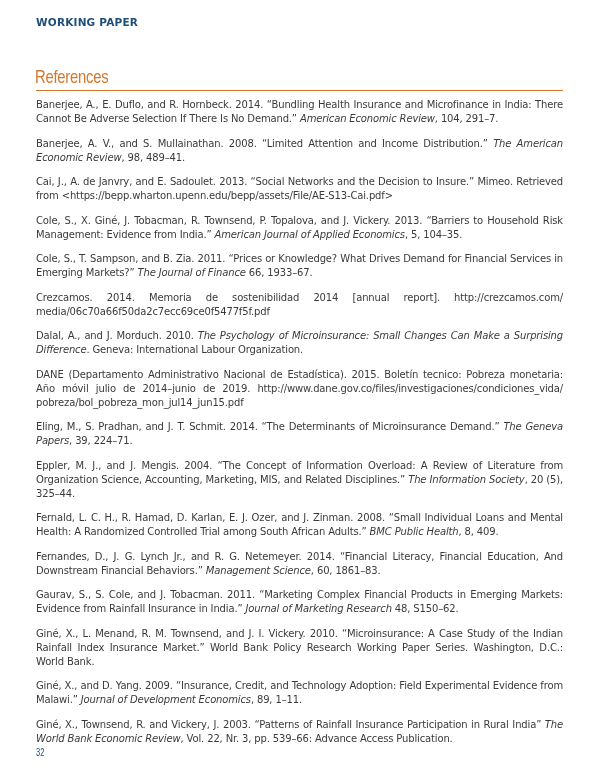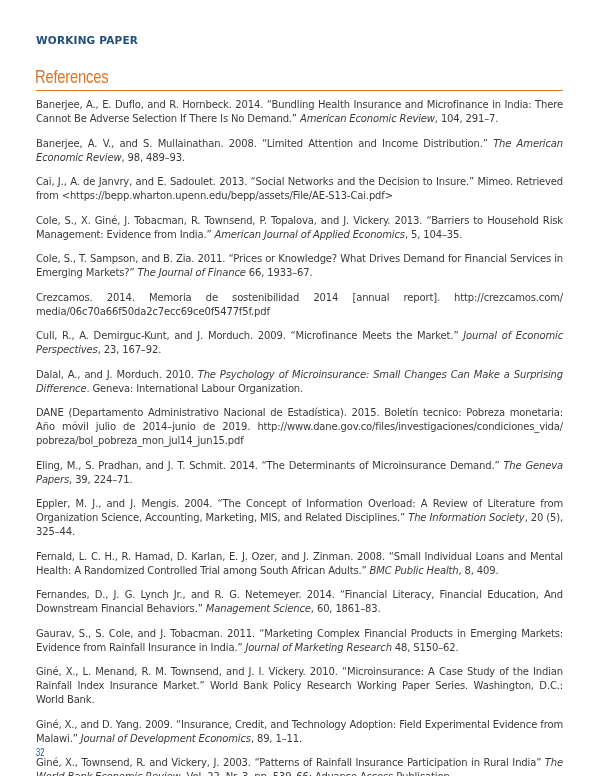--- a/index.html
+++ b/index.html
@@ -1,18 +1,18 @@
 <!DOCTYPE html>
 <html><head>
 <meta charset="utf-8">
 <style>
   html, body { margin: 0; padding: 0; background: #ffffff; }
   body { width: 600px; height: 776px; position: relative; overflow: hidden; }
   .header-label {
-    position: absolute; left: 36px; top: 34px;
+    position: absolute; left: 36px; top: 16px;
     font-family: "DejaVu Sans", sans-serif; font-weight: bold;
     font-size: 10.5px; color: #1f4e79; letter-spacing: 0.2px;
   }
   .section-title {
     position: absolute; left: 35px; top: 66px;
     font-family: "Liberation Sans", sans-serif;
     font-size: 19px; color: #d4772c; transform: scaleX(0.78); transform-origin: left center;
     letter-spacing: -0.3px;
   }
   .rule {
@@ -35,26 +35,25 @@
 </style>
 </head>
 <body>
 
 <div class="header-label">WORKING PAPER</div>
 <div class="section-title">References</div>
 <div class="rule"></div>
 
 <div class="refs" id="refs">
     <p class="ref"><span>Banerjee, A., E. Duflo, and R. Hornbeck. 2014. “Bundling Health Insurance and Microfinance in India: There Cannot Be Adverse Selection If There Is No Demand.” </span><i>American Economic Review</i><span>, 104, 291–7.</span></p>
-    <p class="ref"><span>Banerjee, A. V., and S. Mullainathan. 2008. “Limited Attention and Income Distribution.” </span><i>The American Economic Review</i><span>, 98, 489–93.</span></p>
+    <p class="ref"><span>Banerjee, A. V., and S. Mullainathan. 2008. “Limited Attention and Income Distribution.” </span><i>The American Economic Review</i><span>, 98, 489–41.</span></p>
     <p class="ref"><span>Cai, J., A. de Janvry, and E. Sadoulet. 2013. “Social Networks and the Decision to Insure.” Mimeo. Retrieved from &lt;https://bepp.wharton.upenn.edu/bepp/assets/File/AE-S13-Cai.pdf&gt;</span></p>
     <p class="ref"><span>Cole, S., X. Giné, J. Tobacman, R. Townsend, P. Topalova, and J. Vickery. 2013. “Barriers to Household Risk Management: Evidence from India.” </span><i>American Journal of Applied Economics</i><span>, 5, 104–35.</span></p>
     <p class="ref"><span>Cole, S., T. Sampson, and B. Zia. 2011. “Prices or Knowledge? What Drives Demand for Financial Services in Emerging Markets?” </span><i>The Journal of Finance</i><span> 66, 1933–67.</span></p>
     <p class="ref"><span>Crezcamos. 2014. Memoria de sostenibilidad 2014 [annual report]. http://crezcamos.com/ media/06c70a66f50da2c7ecc69ce0f5477f5f.pdf</span></p>
-    <p class="ref"><span>Cull, R., A. Demirguc-Kunt, and J. Morduch. 2009. “Microfinance Meets the Market.” </span><i>Journal of Economic Perspectives</i><span>, 23, 167–92.</span></p>
     <p class="ref"><span>Dalal, A., and J. Morduch. 2010. </span><i>The Psychology of Microinsurance: Small Changes Can Make a Surprising Difference</i><span>. Geneva: International Labour Organization.</span></p>
     <p class="ref"><span>DANE (Departamento Administrativo Nacional de Estadística). 2015. Boletín tecnico: Pobreza monetaria: Año móvil julio de 2014–junio de 2019. http://www.dane.gov.co/files/investigaciones/condiciones_vida/ pobreza/bol_pobreza_mon_jul14_jun15.pdf</span></p>
     <p class="ref"><span>Eling, M., S. Pradhan, and J. T. Schmit. 2014. “The Determinants of Microinsurance Demand.” </span><i>The Geneva Papers</i><span>, 39, 224–71.</span></p>
     <p class="ref"><span>Eppler, M. J., and J. Mengis. 2004. “The Concept of Information Overload: A Review of Literature from Organization Science, Accounting, Marketing, MIS, and Related Disciplines.” </span><i>The Information Society</i><span>, 20 (5), 325–44.</span></p>
     <p class="ref"><span>Fernald, L. C. H., R. Hamad, D. Karlan, E. J. Ozer, and J. Zinman. 2008. “Small Individual Loans and Mental Health: A Randomized Controlled Trial among South African Adults.” </span><i>BMC Public Health</i><span>, 8, 409.</span></p>
     <p class="ref"><span>Fernandes, D., J. G. Lynch Jr., and R. G. Netemeyer. 2014. “Financial Literacy, Financial Education, And Downstream Financial Behaviors.” </span><i>Management Science</i><span>, 60, 1861–83.</span></p>
     <p class="ref"><span>Gaurav, S., S. Cole, and J. Tobacman. 2011. “Marketing Complex Financial Products in Emerging Markets: Evidence from Rainfall Insurance in India.” </span><i>Journal of Marketing Research</i><span> 48, S150–62.</span></p>
     <p class="ref"><span>Giné, X., L. Menand, R. M. Townsend, and J. I. Vickery. 2010. “Microinsurance: A Case Study of the Indian Rainfall Index Insurance Market.” World Bank Policy Research Working Paper Series. Washington, D.C.: World Bank.</span></p>
     <p class="ref"><span>Giné, X., and D. Yang. 2009. “Insurance, Credit, and Technology Adoption: Field Experimental Evidence from Malawi.” </span><i>Journal of Development Economics</i><span>, 89, 1–11.</span></p>
     <p class="ref"><span>Giné, X., Townsend, R. and Vickery, J. 2003. “Patterns of Rainfall Insurance Participation in Rural India” </span><i>The World Bank Economic Review</i><span>, Vol. 22, Nr. 3, pp. 539–66: Advance Access Publication.</span></p>

